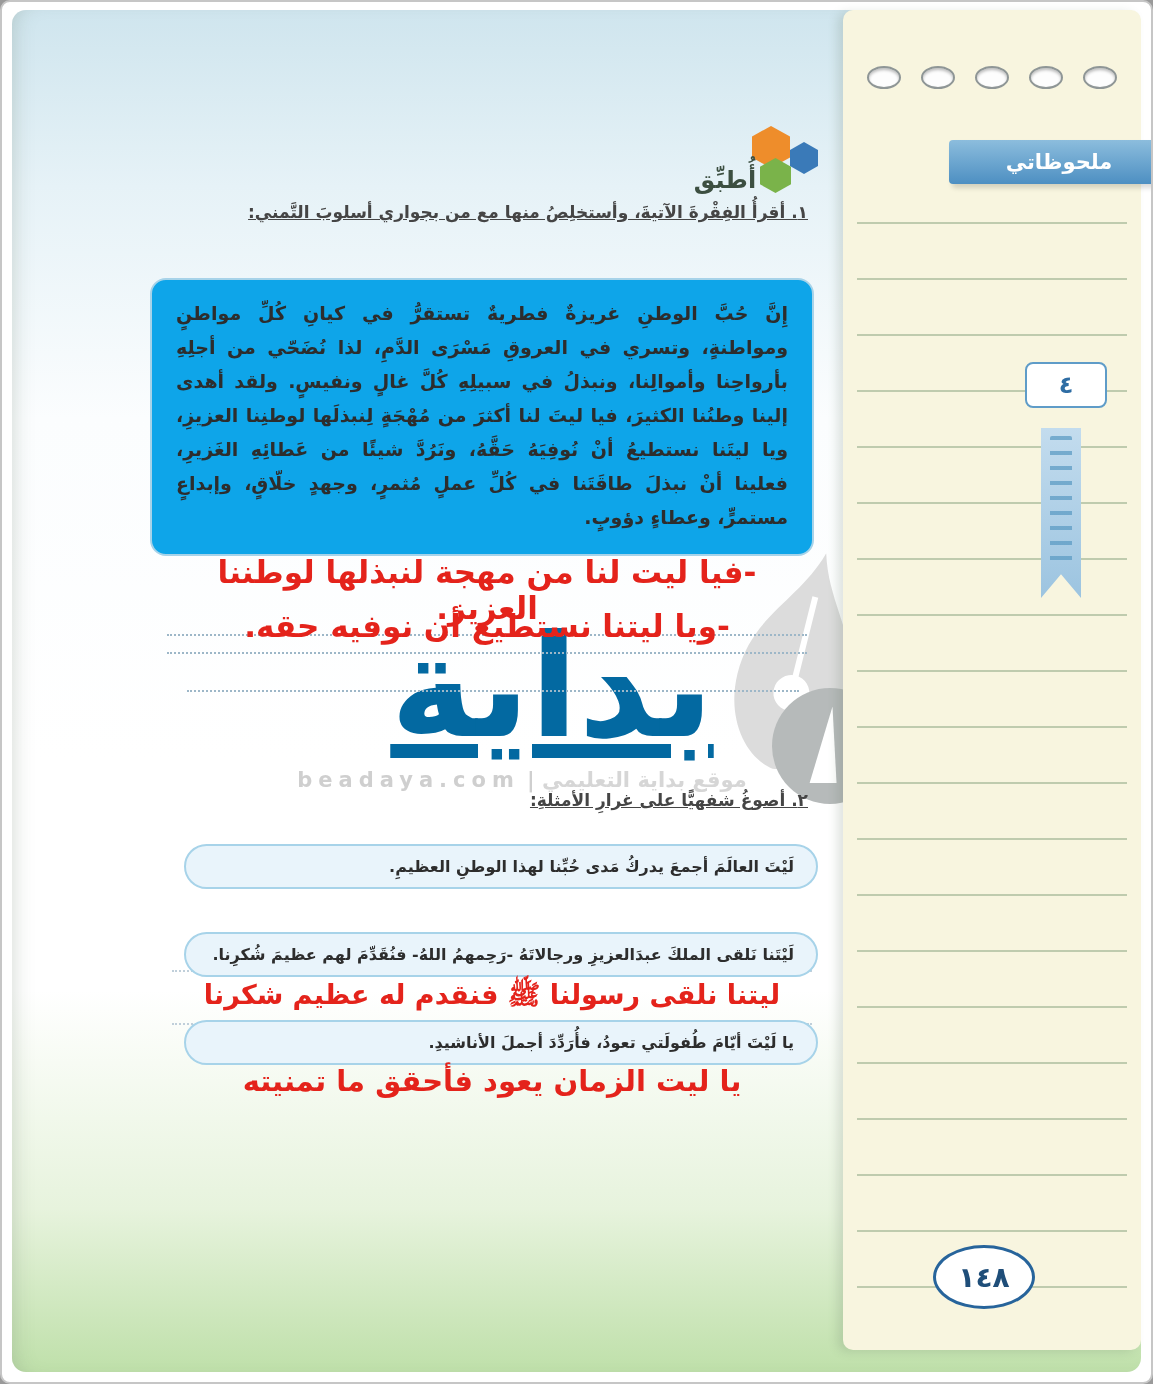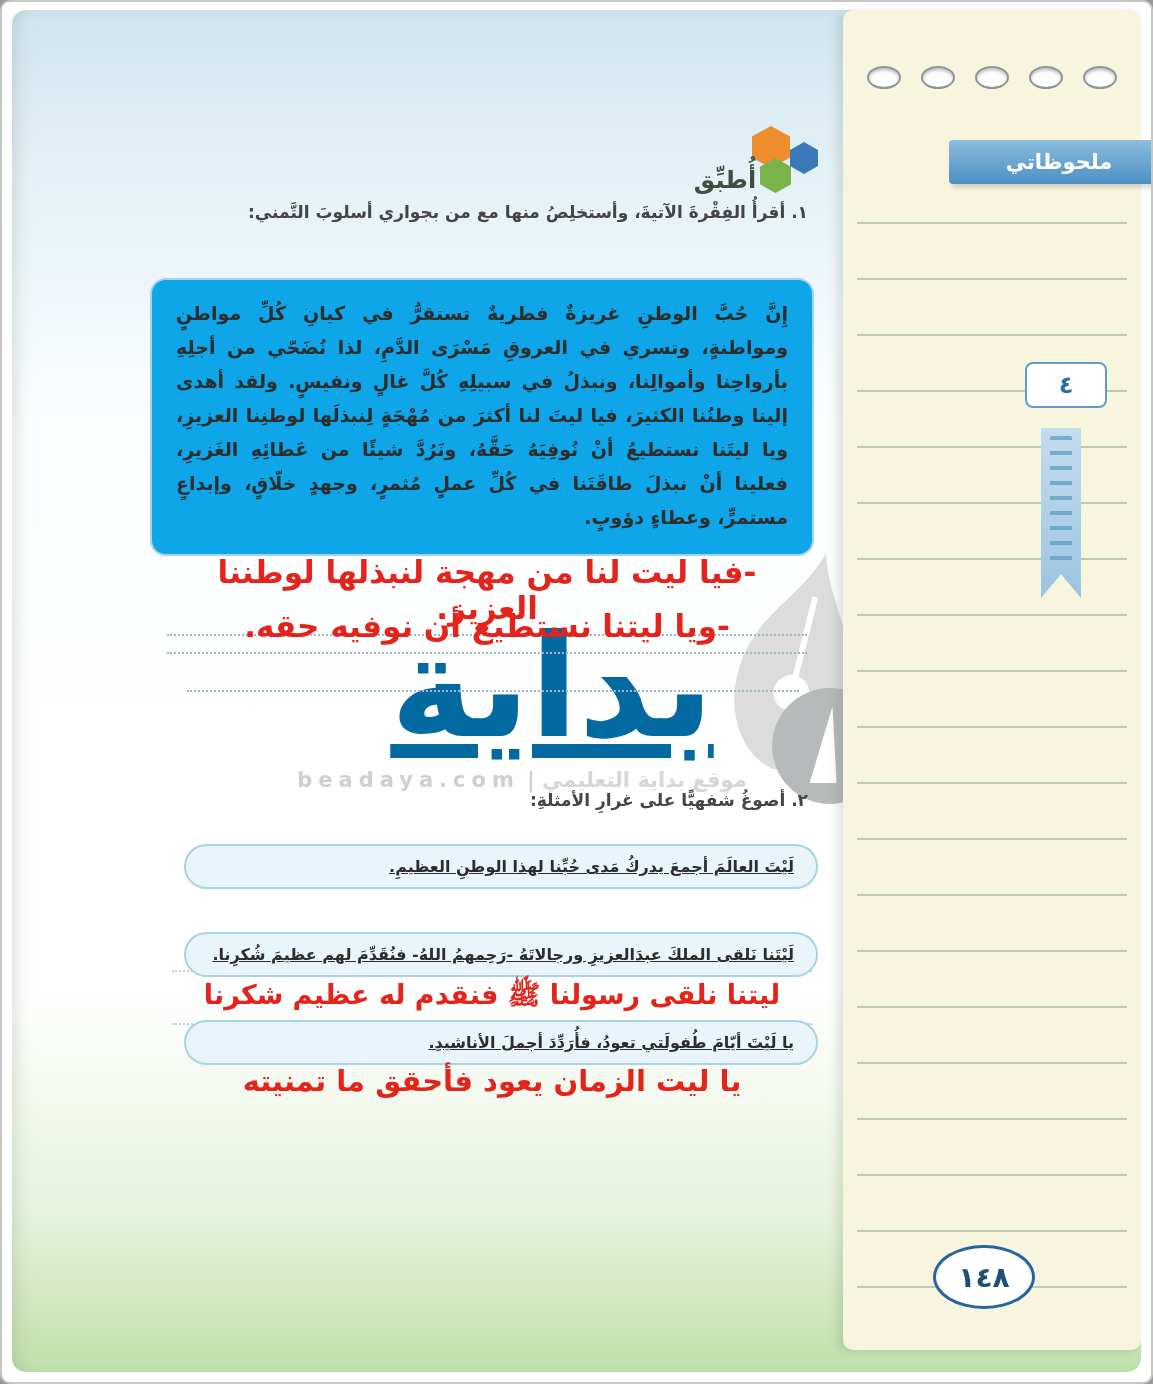--- a/index.html
+++ b/index.html
@@ -30,42 +30,42 @@
   .wm-site .ar{letter-spacing:0;direction:rtl;color:#d6d6d6;}
   
   .apply-cluster{position:absolute;left:688px;top:122px;width:150px;height:82px;}
   .hex{position:absolute;clip-path:polygon(50% 0,100% 25%,100% 75%,50% 100%,0 75%,0 25%);}
   .hex-orange{left:62px;top:2px;width:38px;height:42px;background:#ee8d2b;}
   .hex-blue{left:100px;top:18px;width:28px;height:32px;background:#3a7ab8;}
   .hex-green{left:70px;top:34px;width:31px;height:35px;background:#7ab34a;}
   .apply-word{position:absolute;left:0;top:42px;width:70px;text-align:center;direction:rtl;
     font-size:24px;font-weight:bold;color:#3c4f41;}
   .prompt{
-    position:absolute;direction:rtl;text-align:right;font-weight:bold;color:#454545;font-size:17px;
+    position:absolute;direction:rtl;text-align:right;font-weight:bold;color:#454545;font-size:17px;text-decoration:underline;
   }
   .q1-prompt{right:343px;top:200px;width:700px;}
   .q2-prompt{right:343px;top:788px;width:550px;}
   .para-box{
     position:absolute;left:148px;top:276px;width:664px;height:278px;box-sizing:border-box;
     background:#0ea5e9;border:2px solid #a7d3e9;border-radius:16px;
     padding:16px 24px;direction:rtl;text-align:justify;
     font-size:19px;line-height:34px;font-weight:bold;color:#2d2d2d;overflow:hidden;
   }
   .ans{
     position:absolute;direction:rtl;text-align:center;color:#e4231b;font-weight:bold;
     border-bottom:2px dotted #9db7c8;
   }
   .q1a1{left:165px;top:552px;width:640px;font-size:31px;padding-bottom:8px;}
   .q1a2{left:165px;top:606px;width:640px;font-size:31px;padding-bottom:8px;}
   .extra-dotted{position:absolute;left:185px;top:688px;width:612px;height:0;border-bottom:2px dotted #9db7c8;}
   .pill{
     position:absolute;left:182px;width:634px;box-sizing:border-box;
     background:#e9f4fb;border:2px solid #a7d3e9;border-radius:28px;
     padding:11px 22px;direction:rtl;text-align:right;
-    font-size:16px;font-weight:bold;color:#2d2d2d;white-space:nowrap;overflow:hidden;text-decoration:underline;
+    font-size:16px;font-weight:bold;color:#2d2d2d;white-space:nowrap;overflow:hidden;
   }
   .pill-1{top:842px;} .pill-2{top:930px;} .pill-3{top:1018px;}
   .q2a{font-size:27px;border-bottom:2px dotted #c0cfda;padding-bottom:5px;}
   .q2a1{left:170px;top:888px;width:640px;margin-top:44px;}
   .q2a2{left:170px;top:976px;width:640px;}
   .q2a3{left:170px;top:1062px;width:640px;border-bottom:none;font-size:29px;}
   
   .notebook{
     position:absolute;right:10px;top:8px;width:298px;height:1340px;
     background:#f8f5df;border-radius:10px;

